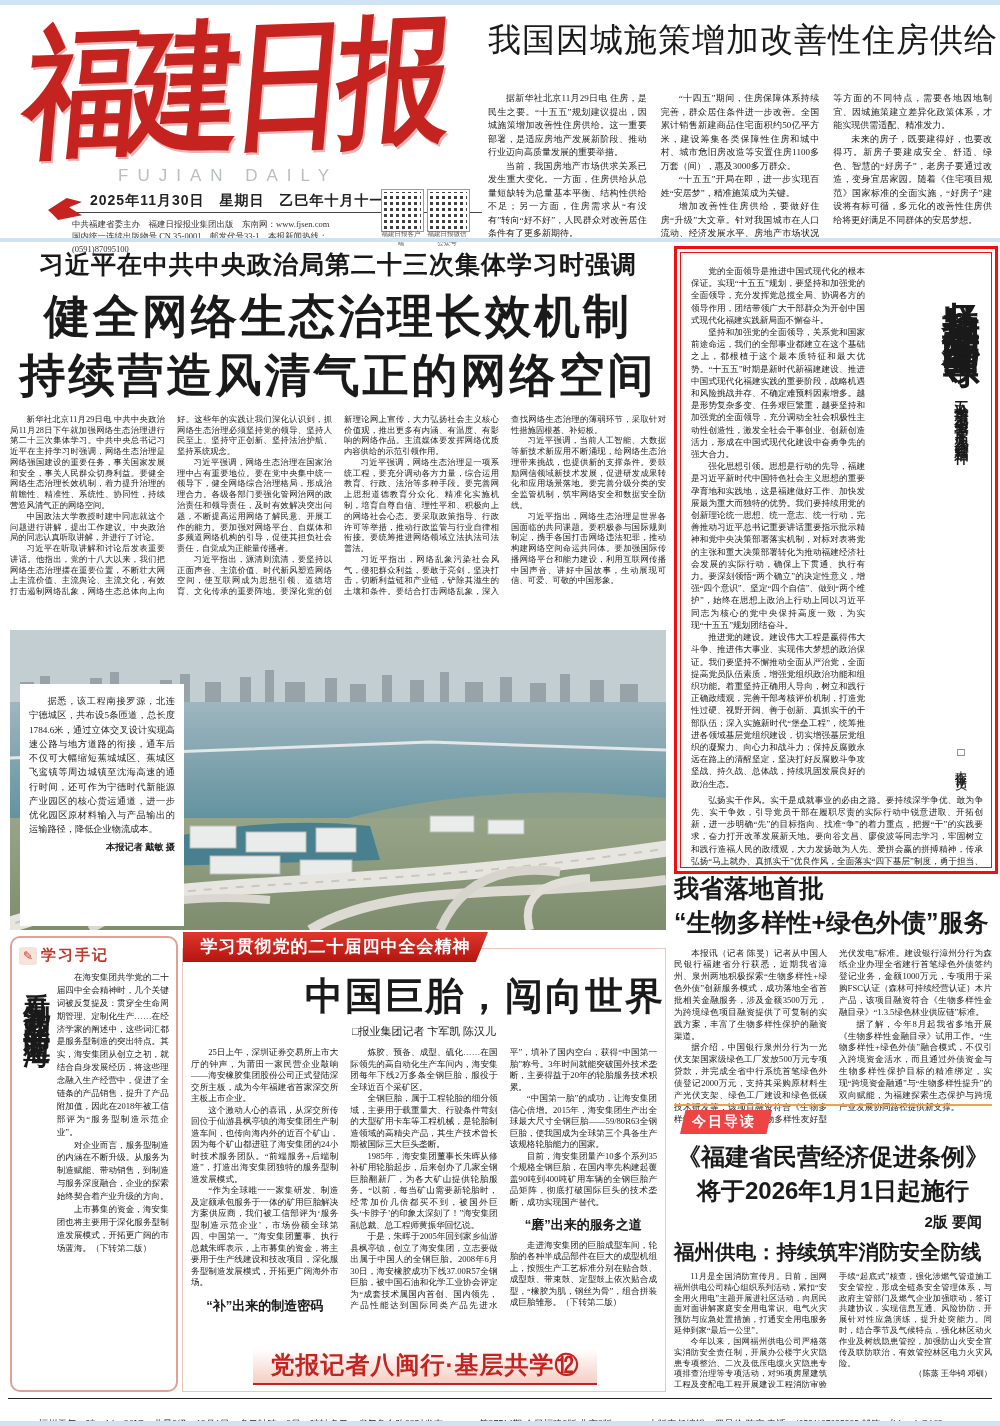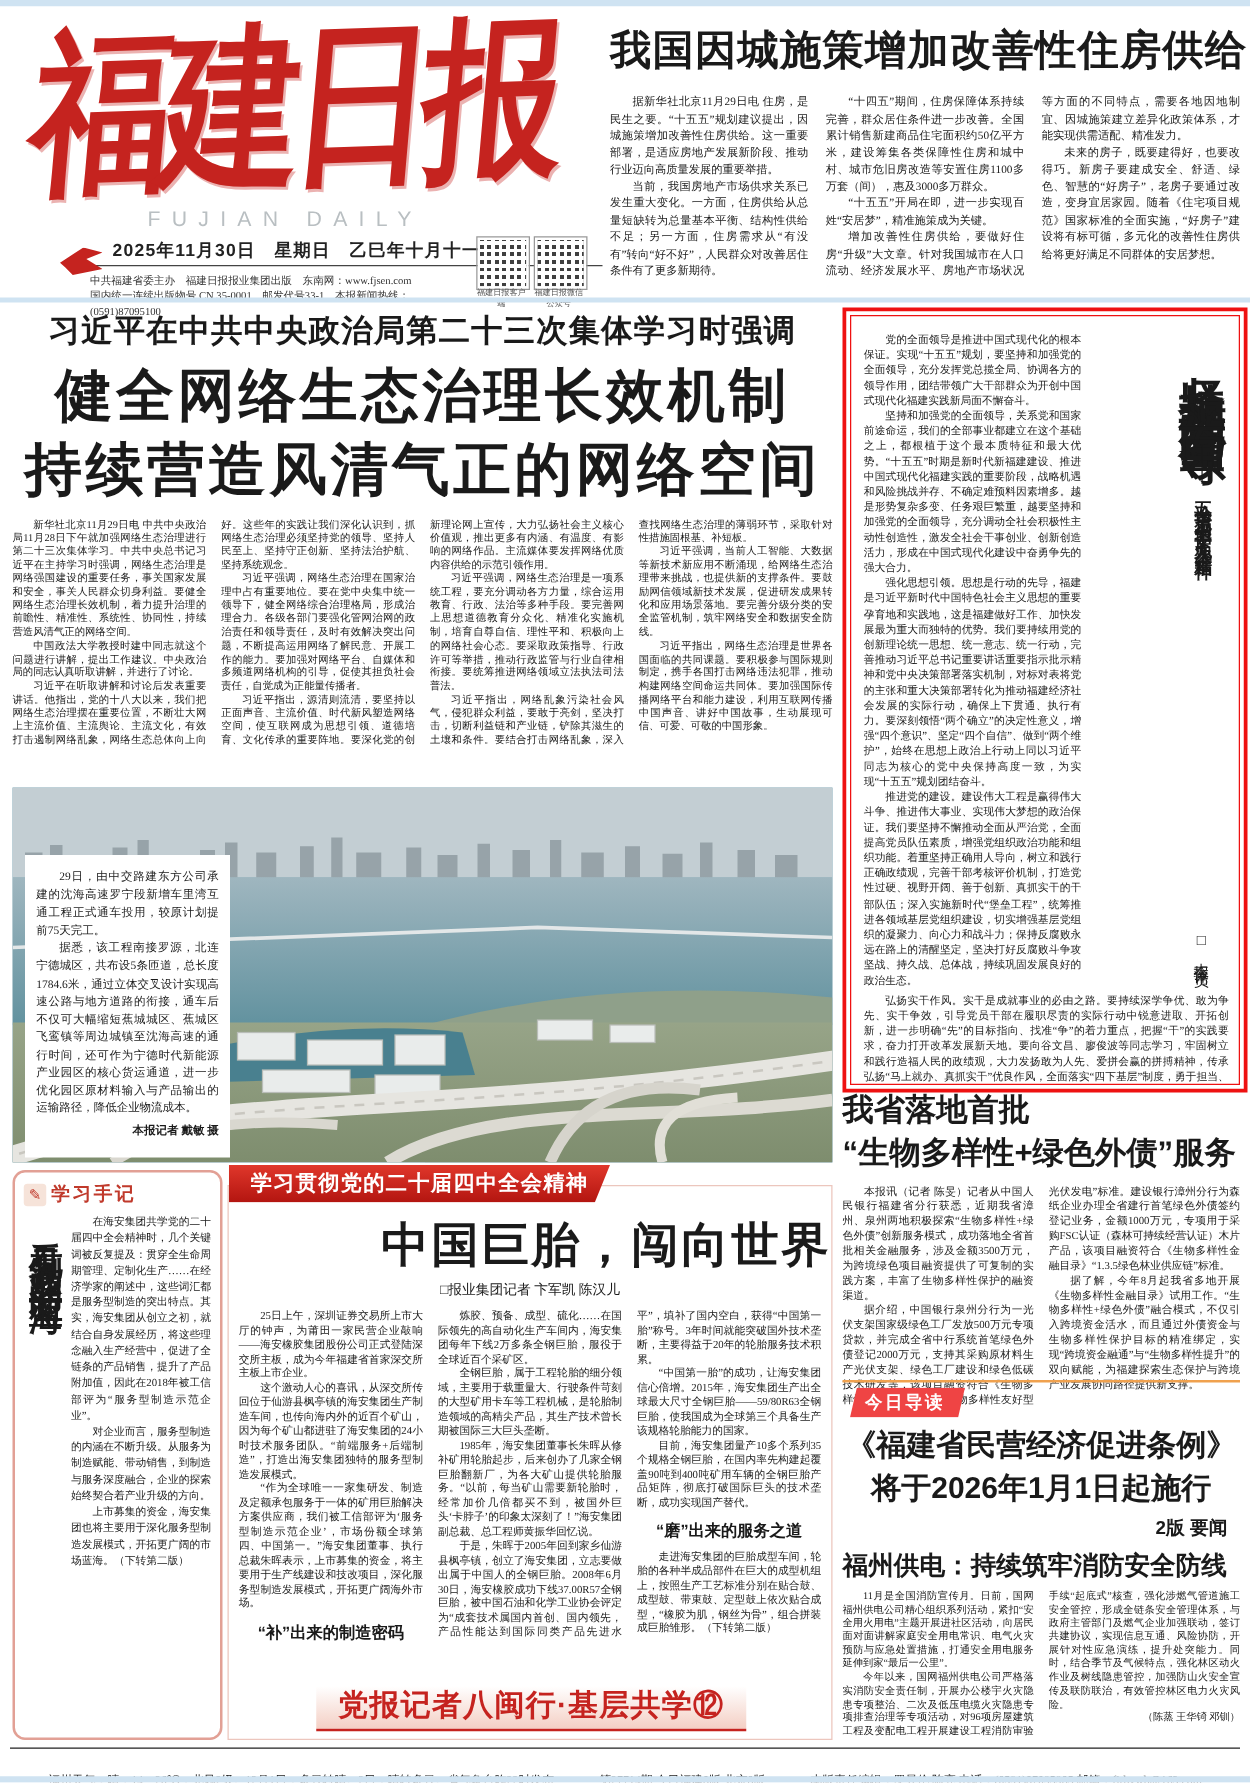--- a/index.html
+++ b/index.html
@@ -19,21 +19,21 @@
   .mast-info{position:absolute;left:62px;top:212px;width:310px;font-size:8.5px;line-height:1.45;color:#333;}
   .qr{position:absolute;top:184px;width:37px;height:37px;background:
       repeating-linear-gradient(0deg,#222 0 3px,#fff 3px 6px),
       repeating-linear-gradient(90deg,#222 0 3px,#fff 3px 6px);background-blend-mode:screen;border:2px solid #fff;outline:1px solid #999;}
   .qr.q1{left:372px;} .qr.q2{left:418px;}
   .qr-label{position:absolute;top:224px;font-size:6.5px;color:#555;width:44px;text-align:center;}
   .flag{position:absolute;left:38px;top:192px;width:34px;height:22px;background:#c5231f;
         clip-path:polygon(0 55%,55% 0,100% 18%,62% 42%,100% 78%,30% 100%,12% 72%);}
   
   .top-article{position:absolute;left:488px;top:14px;width:504px;height:224px;}
-  .top-article h1{margin:4px 0 12px 0;font-size:33px;font-weight:700;letter-spacing:1px;
+  .top-article h1{margin:4px 0 29px 0;font-size:33px;font-weight:400;letter-spacing:1px;
                   font-family:"Liberation Sans","DejaVu Sans",sans-serif;white-space:nowrap;}
   .cols3{column-count:3;column-gap:14px;height:168px;overflow:hidden;}
   .bodytxt p{margin:0;text-indent:2em;text-align:justify;}
   .top-article .bodytxt{font-size:9px;line-height:1.5;}
   
   .main-story{position:absolute;left:10px;top:248px;width:656px;}
   .kicker{text-align:center;font-size:25px;font-weight:900;font-family:"Liberation Sans",sans-serif;
           margin:0 0 6px 0;letter-spacing:1px;white-space:nowrap;}
   .bighead{text-align:center;font-size:46px;font-weight:900;font-family:"Liberation Sans",sans-serif;
            line-height:1.28;letter-spacing:3px;margin:0;white-space:nowrap;}
@@ -216,21 +216,20 @@
       </g>
       <path d="M-10,298 C160,240 320,268 660,218" stroke="#e6e5e0" stroke-width="16" fill="none"></path>
       <path d="M-10,298 C160,240 320,268 660,218" stroke="#c9c7c0" stroke-width="2" fill="none" stroke-dasharray="8 8"></path>
       <path d="M300,300 C380,250 520,268 656,250" stroke="#dcdad2" stroke-width="10" fill="none"></path>
       <path d="M430,300 q30,-70 120,-58" stroke="#d6d4cc" stroke-width="9" fill="none"></path>
       <path d="M520,300 q-14,-48 60,-52" stroke="#e1dfd7" stroke-width="8" fill="none"></path>
       <path d="M80,300 q60,-40 180,-30" stroke="#d9d7cf" stroke-width="8" fill="none"></path>
     </svg>
     <div class="caption-panel">
       <div>
-          <p>29日，由中交路建东方公司承建的沈海高速罗宁段新增车里湾互通工程正式通车投用，较原计划提前75天完工。</p>
           <p>据悉，该工程南接罗源，北连宁德城区，共布设5条匝道，总长度1784.6米，通过立体交叉设计实现高速公路与地方道路的衔接，通车后不仅可大幅缩短蕉城城区、蕉城区飞鸾镇等周边城镇至沈海高速的通行时间，还可作为宁德时代新能源产业园区的核心货运通道，进一步优化园区原材料输入与产品输出的运输路径，降低企业物流成本。</p>
         </div>
       <div class="credit">本报记者 戴敏 摄</div>
     </div>
   </div>
 
   <div class="edbox">
     <div class="edbox-inner">
       <div class="vert-title">
         <span class="vt-main">坚持和加强党的全面领导</span>

